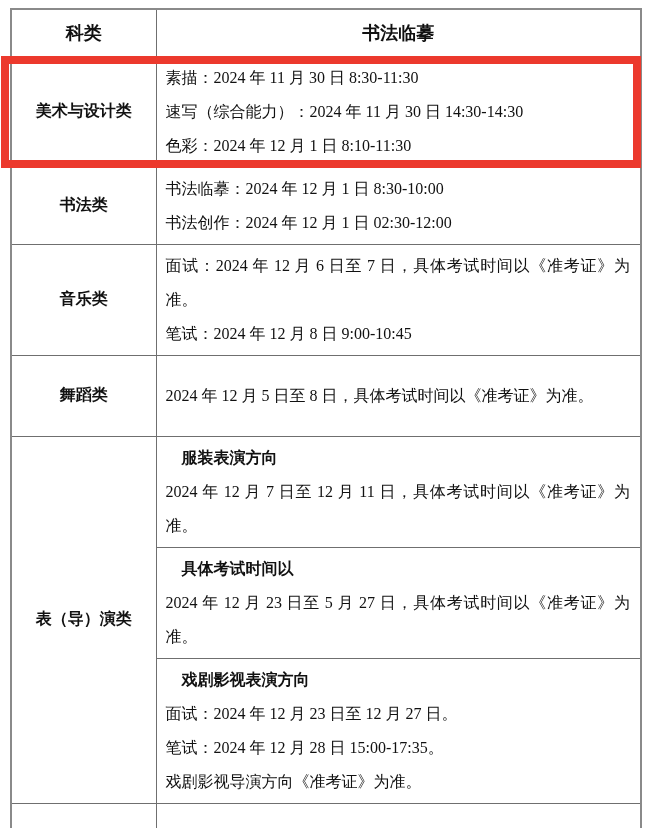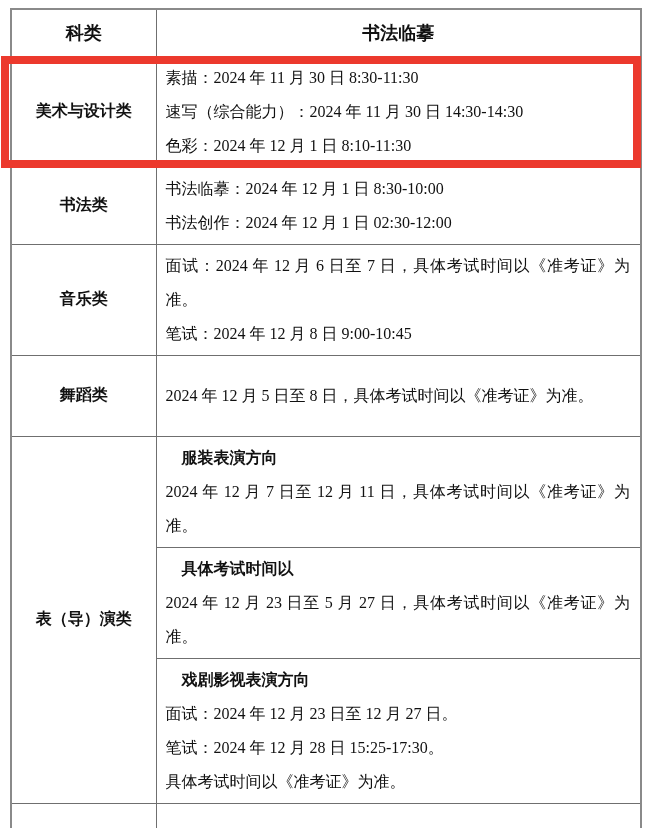--- a/index.html
+++ b/index.html
@@ -124,22 +124,22 @@
       <td class="val">
         <div class="ln bold">具体考试时间以</div>
         <div class="ln">2024 年 12 月 23 日至 5 月 27 日，具体考试时间以《准考证》为准。</div>
       </td>
     </tr>
 
     <tr class="r5c">
       <td class="val">
         <div class="ln bold">戏剧影视表演方向</div>
         <div class="ln">面试：2024 年 12 月 23 日至 12 月 27 日。</div>
-        <div class="ln">笔试：2024 年 12 月 28 日 15:25-17:30。</div>
-        <div class="ln">具体考试时间以《准考证》为准。</div>
+        <div class="ln">笔试：2024 年 12 月 28 日 15:00-17:35。</div>
+        <div class="ln">戏剧影视导演方向《准考证》为准。</div>
       </td>
     </tr>
 
     <tr class="r6">
       <td class="cat">播音与主持类</td>
       <td class="val">
         
       </td>
     </tr>
   </tbody>

